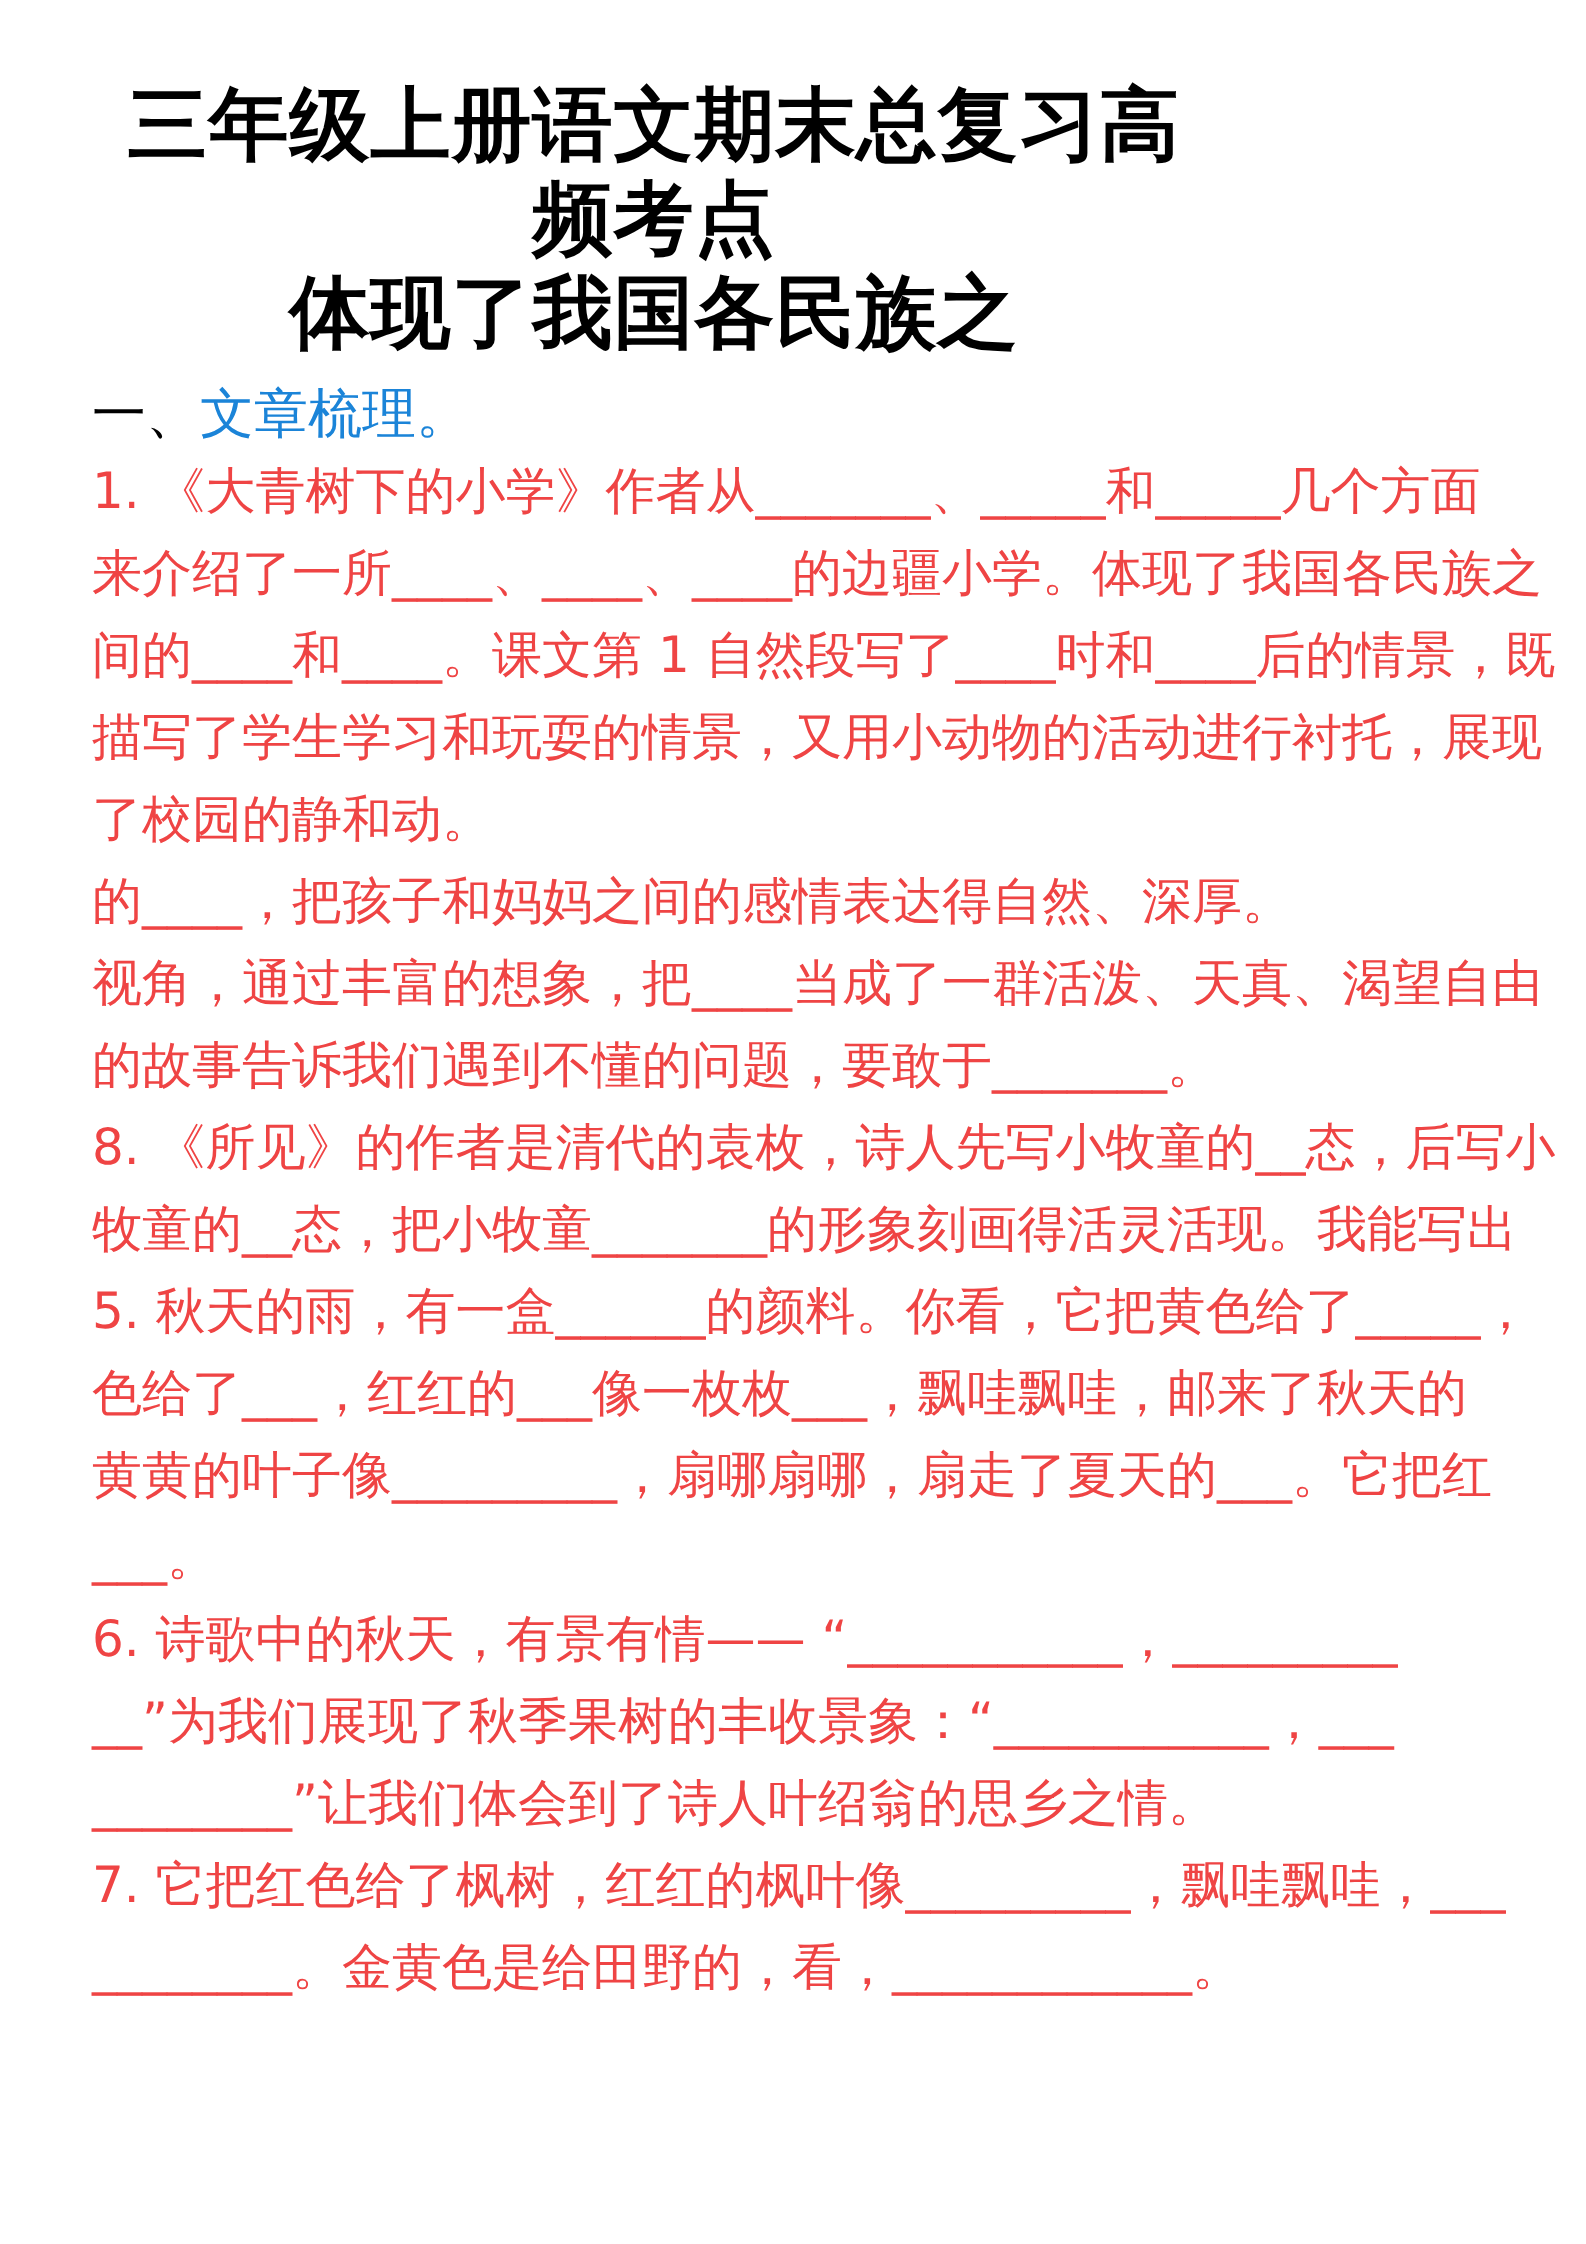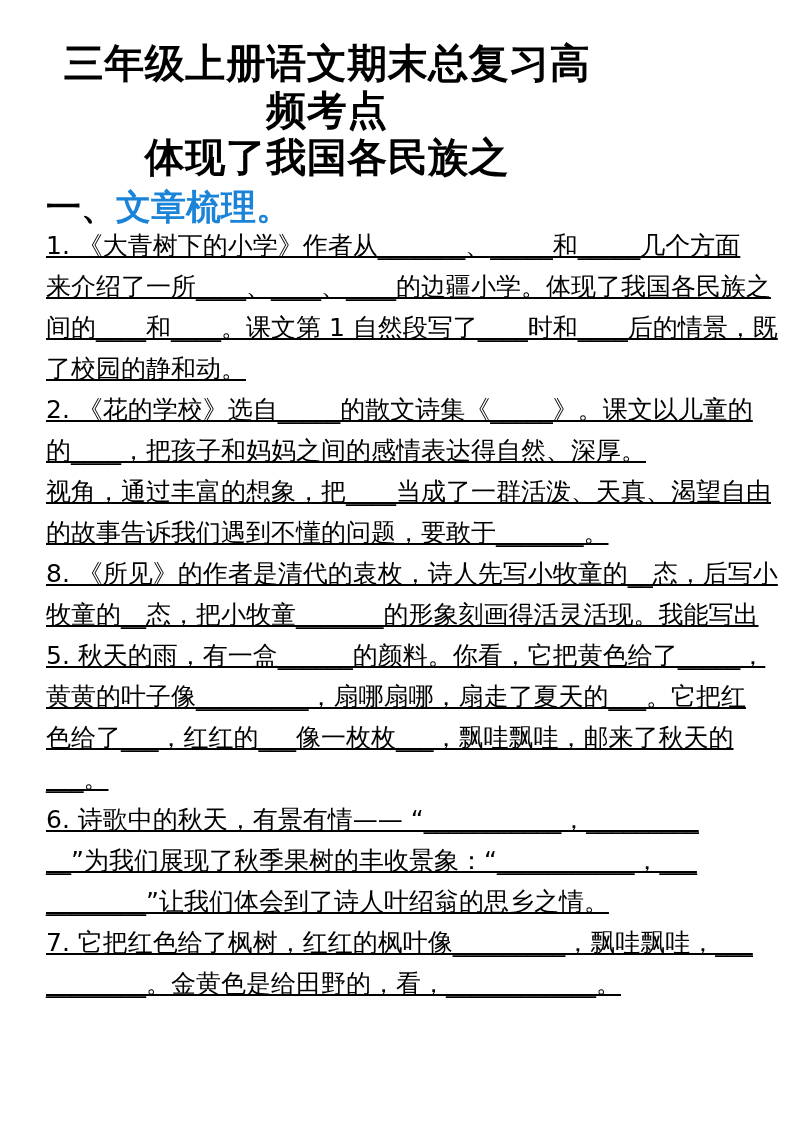--- a/index.html
+++ b/index.html
@@ -18,78 +18,77 @@
   .doc-title{
     text-align:center;
     font-weight:800;
     font-size:40px;
     line-height:47px;
     color:#000000;
     letter-spacing:0.5px;
   }
   .section-heading{
     margin-top:9px;
-    font-size:35px;
-    font-weight:700;
+    font-size:27px;
+    font-weight:400;
     line-height:35px;
     color:#000000;
   }
   .section-heading .section-label{
     color:#1b84d8;
   }
   .question{margin:0;}
   .qline{
     font-size:25px;
     line-height:41px;
     font-weight:500;
     white-space:nowrap;
-    color:#000000;
-    text-decoration:underline;
+    color:#ef4444;
   }
 </style>
 </head>
 <body>
 
 <div class="page">
 
   <div class="doc-title">
     <div>三年级上册语文期末总复习高频考点</div>
     <div>体现了我国各民族之</div>
   </div>
 
   <div class="section-heading">
     <span>一、</span><span class="section-label">文章梳理。</span>
   </div>
 
   <div class="question">
     <div class="qline">1. 《大青树下的小学》作者从_______、_____和_____几个方面</div>
     <div class="qline">来介绍了一所____、____、____的边疆小学。体现了我国各民族之</div>
     <div class="qline">间的____和____。课文第 1 自然段写了____时和____后的情景，既</div>
+    <div class="qline">描写了学生学习和玩耍的情景，又用小动物的活动进行衬托，展现</div>
     <div class="qline">了校园的静和动。</div>
   </div>
 
   <div class="question">
-    <div class="qline">2. 《花的学校》选自_____的散文诗集《_____》。课文以儿童的</div>
     <div class="qline">的____，把孩子和妈妈之间的感情表达得自然、深厚。</div>
     <div class="qline">视角，通过丰富的想象，把____当成了一群活泼、天真、渴望自由</div>
   </div>
 
   <div class="question">
     <div class="qline">的故事告诉我们遇到不懂的问题，要敢于_______。</div>
   </div>
 
   <div class="question">
     <div class="qline">8. 《所见》的作者是清代的袁枚，诗人先写小牧童的__态，后写小</div>
     <div class="qline">牧童的__态，把小牧童_______的形象刻画得活灵活现。我能写出</div>
   </div>
 
   <div class="question">
     <div class="qline">5. 秋天的雨，有一盒______的颜料。你看，它把黄色给了_____，</div>
+    <div class="qline">色给了___，红红的___像一枚枚___，飘哇飘哇，邮来了秋天的</div>
     <div class="qline">黄黄的叶子像_________，扇哪扇哪，扇走了夏天的___。它把红</div>
-    <div class="qline">色给了___，红红的___像一枚枚___，飘哇飘哇，邮来了秋天的</div>
     <div class="qline">___。</div>
   </div>
 
   <div class="question">
     <div class="qline">6. 诗歌中的秋天，有景有情—— “___________，_________</div>
     <div class="qline">__”为我们展现了秋季果树的丰收景象：“___________，___</div>
     <div class="qline">________”让我们体会到了诗人叶绍翁的思乡之情。</div>
   </div>
 
   <div class="question">

